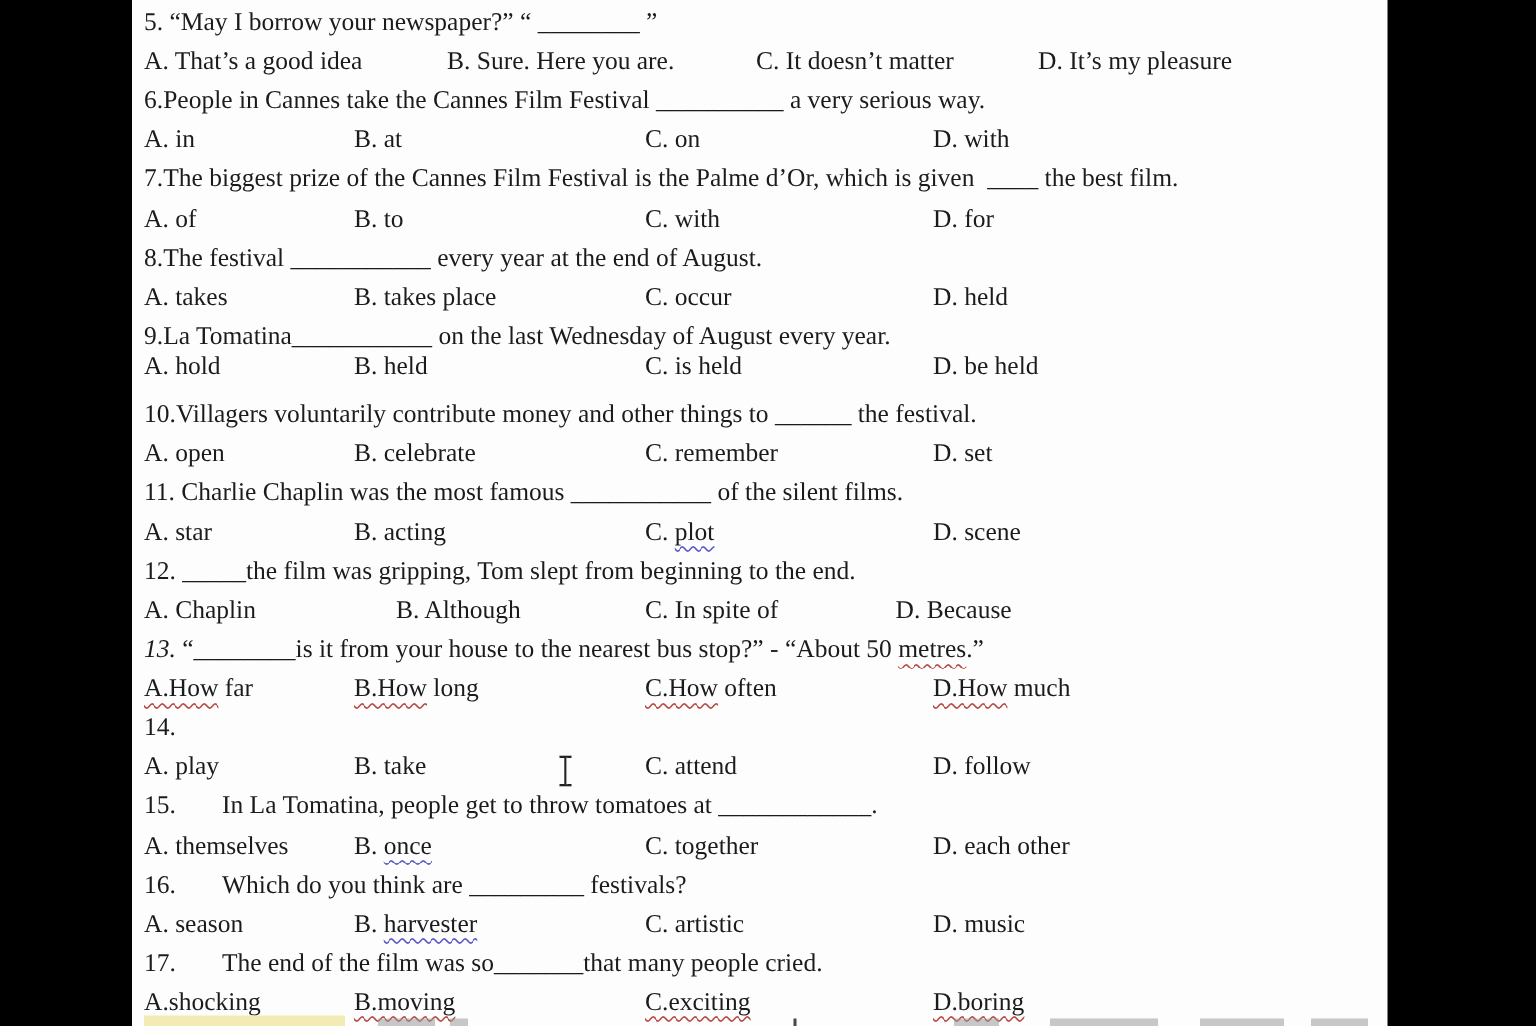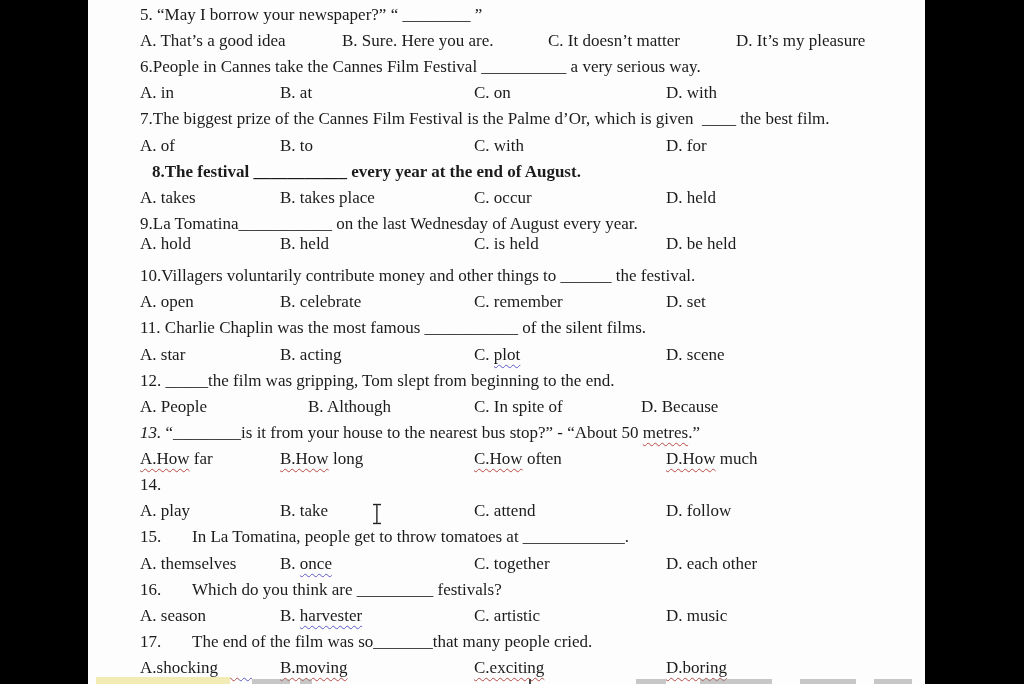--- a/index.html
+++ b/index.html
@@ -10,21 +10,21 @@
   }
   .letterbox{position:absolute;top:0;height:684px;background:#000;}
   #left-bar{left:0;width:88px;}
   #right-bar{left:925px;width:99px;}
   #doc-page{
     position:absolute;left:88px;top:0;width:837px;height:684px;
     background:#fdfdfd;overflow:hidden;
   }
   .line{
     position:absolute;left:0;width:100%;height:26px;
-    font-size:17px;line-height:26px;color:#1b1b1b;white-space:pre;margin-left:44px;
+    font-size:17px;line-height:26px;color:#1b1b1b;white-space:pre;
   }
   .cell{position:absolute;top:0;white-space:pre;}
   .seg{white-space:pre;}
   .italic{font-style:italic;}
   .wavy-red{
     text-decoration-line:underline;text-decoration-style:wavy;
     text-decoration-color:var(--wavy-red,#b84a44);
     text-decoration-thickness:1px;text-underline-offset:4px;
   }
   .wavy-blue{
@@ -44,30 +44,30 @@
 <div id="right-bar" class="letterbox"></div>
 
 <div id="doc-page">
   <div id="lines-container">
       <div class="line" style="top: 2px;"><span class="cell" style="left: 8px;"><span class="seg">5. “May I borrow your newspaper?” “ ________ ”</span></span></div>
       <div class="line" style="top: 28.12px;"><span class="cell" style="left: 8px;"><span class="seg">A. That’s a good idea</span></span><span class="cell" style="left: 210px;"><span class="seg">B. Sure. Here you are.</span></span><span class="cell" style="left: 416px;"><span class="seg">C. It doesn’t matter</span></span><span class="cell" style="left: 604px;"><span class="seg">D. It’s my pleasure</span></span></div>
       <div class="line" style="top: 54.24px; padding-left: 47px;"><span class="cell" style="left: 8px;"><span class="seg">6.People in Cannes take the Cannes Film Festival __________ a very serious way.</span></span></div>
       <div class="line" style="top: 80.36px;"><span class="cell" style="left: 8px;"><span class="seg">A. in</span></span><span class="cell" style="left: 148px;"><span class="seg">B. at</span></span><span class="cell" style="left: 342px;"><span class="seg">C. on</span></span><span class="cell" style="left: 534px;"><span class="seg">D. with</span></span></div>
       <div class="line" style="top: 106.48px;"><span class="cell" style="left: 8px;"><span class="seg">7.The biggest prize of the Cannes Film Festival is the Palme d’Or, which is given  ____ the best film.</span></span></div>
       <div class="line" style="top: 132.6px;"><span class="cell" style="left: 8px;"><span class="seg">A. of</span></span><span class="cell" style="left: 148px;"><span class="seg">B. to</span></span><span class="cell" style="left: 342px;"><span class="seg">C. with</span></span><span class="cell" style="left: 534px;"><span class="seg">D. for</span></span></div>
-      <div class="line" style="top: 158.72px;"><span class="cell" style="left: 20px; font-weight: bold;"><span class="seg">8.The festival ___________ every year at the end of August.</span></span></div>
+      <div class="line" style="top: 158.72px;"><span class="cell" style="left: 8px;"><span class="seg">8.The festival ___________ every year at the end of August.</span></span></div>
       <div class="line" style="top: 184.84px;"><span class="cell" style="left: 8px;"><span class="seg">A. takes</span></span><span class="cell" style="left: 148px;"><span class="seg">B. takes place</span></span><span class="cell" style="left: 342px;"><span class="seg">C. occur</span></span><span class="cell" style="left: 534px;"><span class="seg">D. held</span></span></div>
       <div class="line" style="top: 210.96px; padding-left: 39px;"><span class="cell" style="left: 8px;"><span class="seg">9.La Tomatina___________ on the last Wednesday of August every year.</span></span></div>
       <div class="line" style="top: 231px; text-decoration: underline;"><span class="cell" style="left: 8px;"><span class="seg">A. hold</span></span><span class="cell" style="left: 148px;"><span class="seg">B. held</span></span><span class="cell" style="left: 342px;"><span class="seg">C. is held</span></span><span class="cell" style="left: 534px;"><span class="seg">D. be held</span></span></div>
       <div class="line" style="top: 263.2px;"><span class="cell" style="left: 8px;"><span class="seg">10.Villagers voluntarily contribute money and other things to ______ the festival.</span></span></div>
       <div class="line" style="top: 289.32px;"><span class="cell" style="left: 8px;"><span class="seg">A. open</span></span><span class="cell" style="left: 148px;"><span class="seg">B. celebrate</span></span><span class="cell" style="left: 342px;"><span class="seg">C. remember</span></span><span class="cell" style="left: 534px;"><span class="seg">D. set</span></span></div>
       <div class="line" style="top: 315.44px;"><span class="cell" style="left: 8px;"><span class="seg">11. Charlie Chaplin was the most famous ___________ of the silent films.</span></span></div>
       <div class="line" style="top: 341.56px;"><span class="cell" style="left: 8px;"><span class="seg">A. star</span></span><span class="cell" style="left: 148px;"><span class="seg">B. acting</span></span><span class="cell" style="left: 342px;"><span class="seg">C. </span><span class="seg wavy-blue">plot</span></span><span class="cell" style="left: 534px;"><span class="seg">D. scene</span></span></div>
       <div class="line" style="top: 367.68px;"><span class="cell" style="left: 8px;"><span class="seg">12. _____the film was gripping, Tom slept from beginning to the end.</span></span></div>
-      <div class="line" style="top: 393.8px;"><span class="cell" style="left: 8px;"><span class="seg">A. People</span></span><span class="cell" style="left: 176px;"><span class="seg">B. Although</span></span><span class="cell" style="left: 342px;"><span class="seg">C. In spite of</span></span><span class="cell" style="left: 509px;"><span class="seg">D. Because</span></span></div>
+      <div class="line" style="top: 393.8px;"><span class="cell" style="left: 8px;"><span class="seg">A. Chaplin</span></span><span class="cell" style="left: 176px;"><span class="seg">B. Although</span></span><span class="cell" style="left: 342px;"><span class="seg">C. In spite of</span></span><span class="cell" style="left: 509px;"><span class="seg">D. Because</span></span></div>
       <div class="line" style="top: 419.92px;"><span class="cell" style="left: 8px;"><span class="seg italic">13. </span><span class="seg">“________is it from your house to the nearest bus stop?” - “About 50 </span><span class="seg wavy-red">metres</span><span class="seg">.”</span></span></div>
       <div class="line" style="top: 446.04px;"><span class="cell" style="left: 8px;"><span class="seg wavy-red">A.How</span><span class="seg"> far</span></span><span class="cell" style="left: 148px;"><span class="seg wavy-red">B.How</span><span class="seg"> long</span></span><span class="cell" style="left: 342px;"><span class="seg wavy-red">C.How</span><span class="seg"> often</span></span><span class="cell" style="left: 534px;"><span class="seg wavy-red">D.How</span><span class="seg"> much</span></span></div>
       <div class="line" style="top: 472.16px;"><span class="cell" style="left: 8px;"><span class="seg">14.</span></span></div>
       <div class="line" style="top: 498.28px;"><span class="cell" style="left: 8px;"><span class="seg">A. play</span></span><span class="cell" style="left: 148px;"><span class="seg">B. take</span></span><span class="cell" style="left: 342px;"><span class="seg">C. attend</span></span><span class="cell" style="left: 534px;"><span class="seg">D. follow</span></span></div>
       <div class="line" style="top: 524.4px;"><span class="cell" style="left: 8px;"><span class="seg">15.</span></span><span class="cell" style="left: 60px;"><span class="seg">In La Tomatina, people get to throw tomatoes at ____________.</span></span></div>
       <div class="line" style="top: 550.52px;"><span class="cell" style="left: 8px;"><span class="seg">A. themselves</span></span><span class="cell" style="left: 148px;"><span class="seg">B. </span><span class="seg wavy-blue">once</span></span><span class="cell" style="left: 342px;"><span class="seg">C. together</span></span><span class="cell" style="left: 534px;"><span class="seg">D. each other</span></span></div>
       <div class="line" style="top: 576.64px;"><span class="cell" style="left: 8px;"><span class="seg">16.</span></span><span class="cell" style="left: 60px;"><span class="seg">Which do you think are _________ festivals?</span></span></div>
       <div class="line" style="top: 602.76px;"><span class="cell" style="left: 8px;"><span class="seg">A. season</span></span><span class="cell" style="left: 148px;"><span class="seg">B. </span><span class="seg wavy-blue">harvester</span></span><span class="cell" style="left: 342px;"><span class="seg">C. artistic</span></span><span class="cell" style="left: 534px;"><span class="seg">D. music</span></span></div>
       <div class="line" style="top: 628.88px;"><span class="cell" style="left: 8px;"><span class="seg">17.</span></span><span class="cell" style="left: 60px;"><span class="seg">The end of the film was so_______that many people cried.</span></span></div>
       <div class="line" style="top: 655px;"><span class="cell" style="left: 8px;"><span class="seg wavy-red">A.shocking</span><span class="seg wavy-red">     </span><span class="seg wavy-blue">   </span></span><span class="cell" style="left: 148px;"><span class="seg wavy-red">B.moving</span></span><span class="cell" style="left: 342px;"><span class="seg wavy-red">C.exciting</span></span><span class="cell" style="left: 534px;"><span class="seg wavy-red">D.boring</span></span></div>

